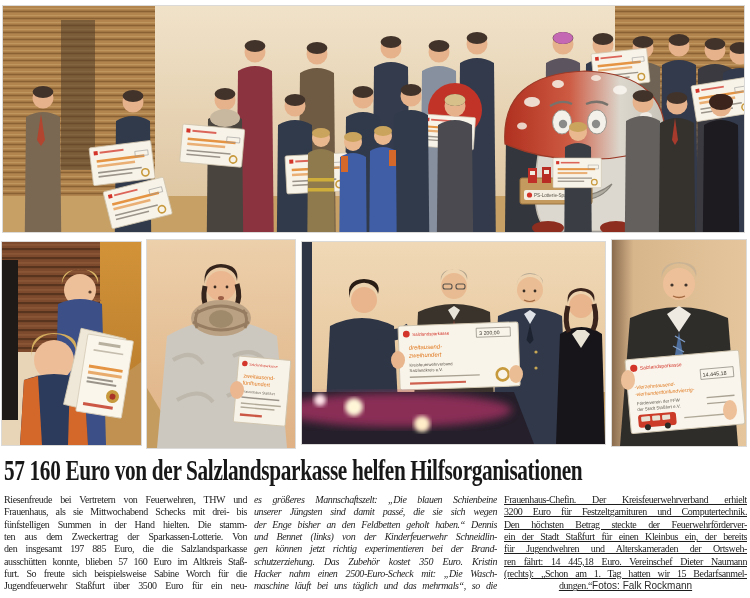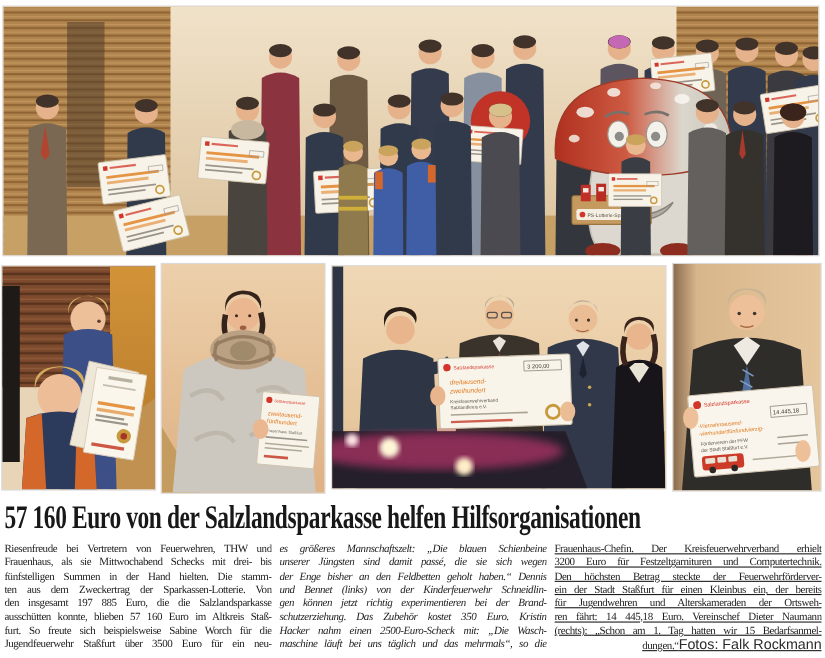--- a/index.html
+++ b/index.html
@@ -14,22 +14,22 @@
   #photo-naumann{left:612px;top:240px;width:134px;height:206px;}
   .headline{position:absolute;left:3px;top:450px;margin:1px;width:746px;height:40px;overflow:hidden;}
   .hl-inner{display:inline-block;white-space:nowrap;transform:scaleX(.71);transform-origin:left top;
         font-weight:bold;font-size:30px;line-height:38px;color:#181818;letter-spacing:-.5px;}
   .col{position:absolute;top:494px;width:243px;height:101px;overflow:hidden;
         font-size:10px;line-height:12.35px;letter-spacing:-.4px;color:#1d1d1d;
         text-align:justify;text-align-last:justify;white-space:pre-line;}
   #c1{left:4px;} #c2{left:254px;font-style:italic;} #c3{left:504px;text-decoration:underline;}
   #c3{white-space:normal;}
   #c3 .c3main{white-space:pre-line;text-align:justify;text-align-last:justify;}
-  .lastline{display:flex;justify-content:flex-end;align-items:baseline;text-align:left;text-align-last:auto;}
-  .credit{font-family:"Liberation Sans",sans-serif;font-size:13px;letter-spacing:0;color:#2a2a2a;}
+  .lastline{display:flex;justify-content:center;align-items:baseline;text-align:left;text-align-last:auto;}
+  .credit{font-family:"Liberation Sans",sans-serif;font-size:10px;letter-spacing:0;color:#2a2a2a;}
   text{font-family:"Liberation Sans",sans-serif;}
 </style>
 </head>
 <body>
 
 <div class="page">
 
   <div class="ph" id="photo-top">
     <svg width="741" height="226" viewBox="0 0 741 226">
       <defs>

